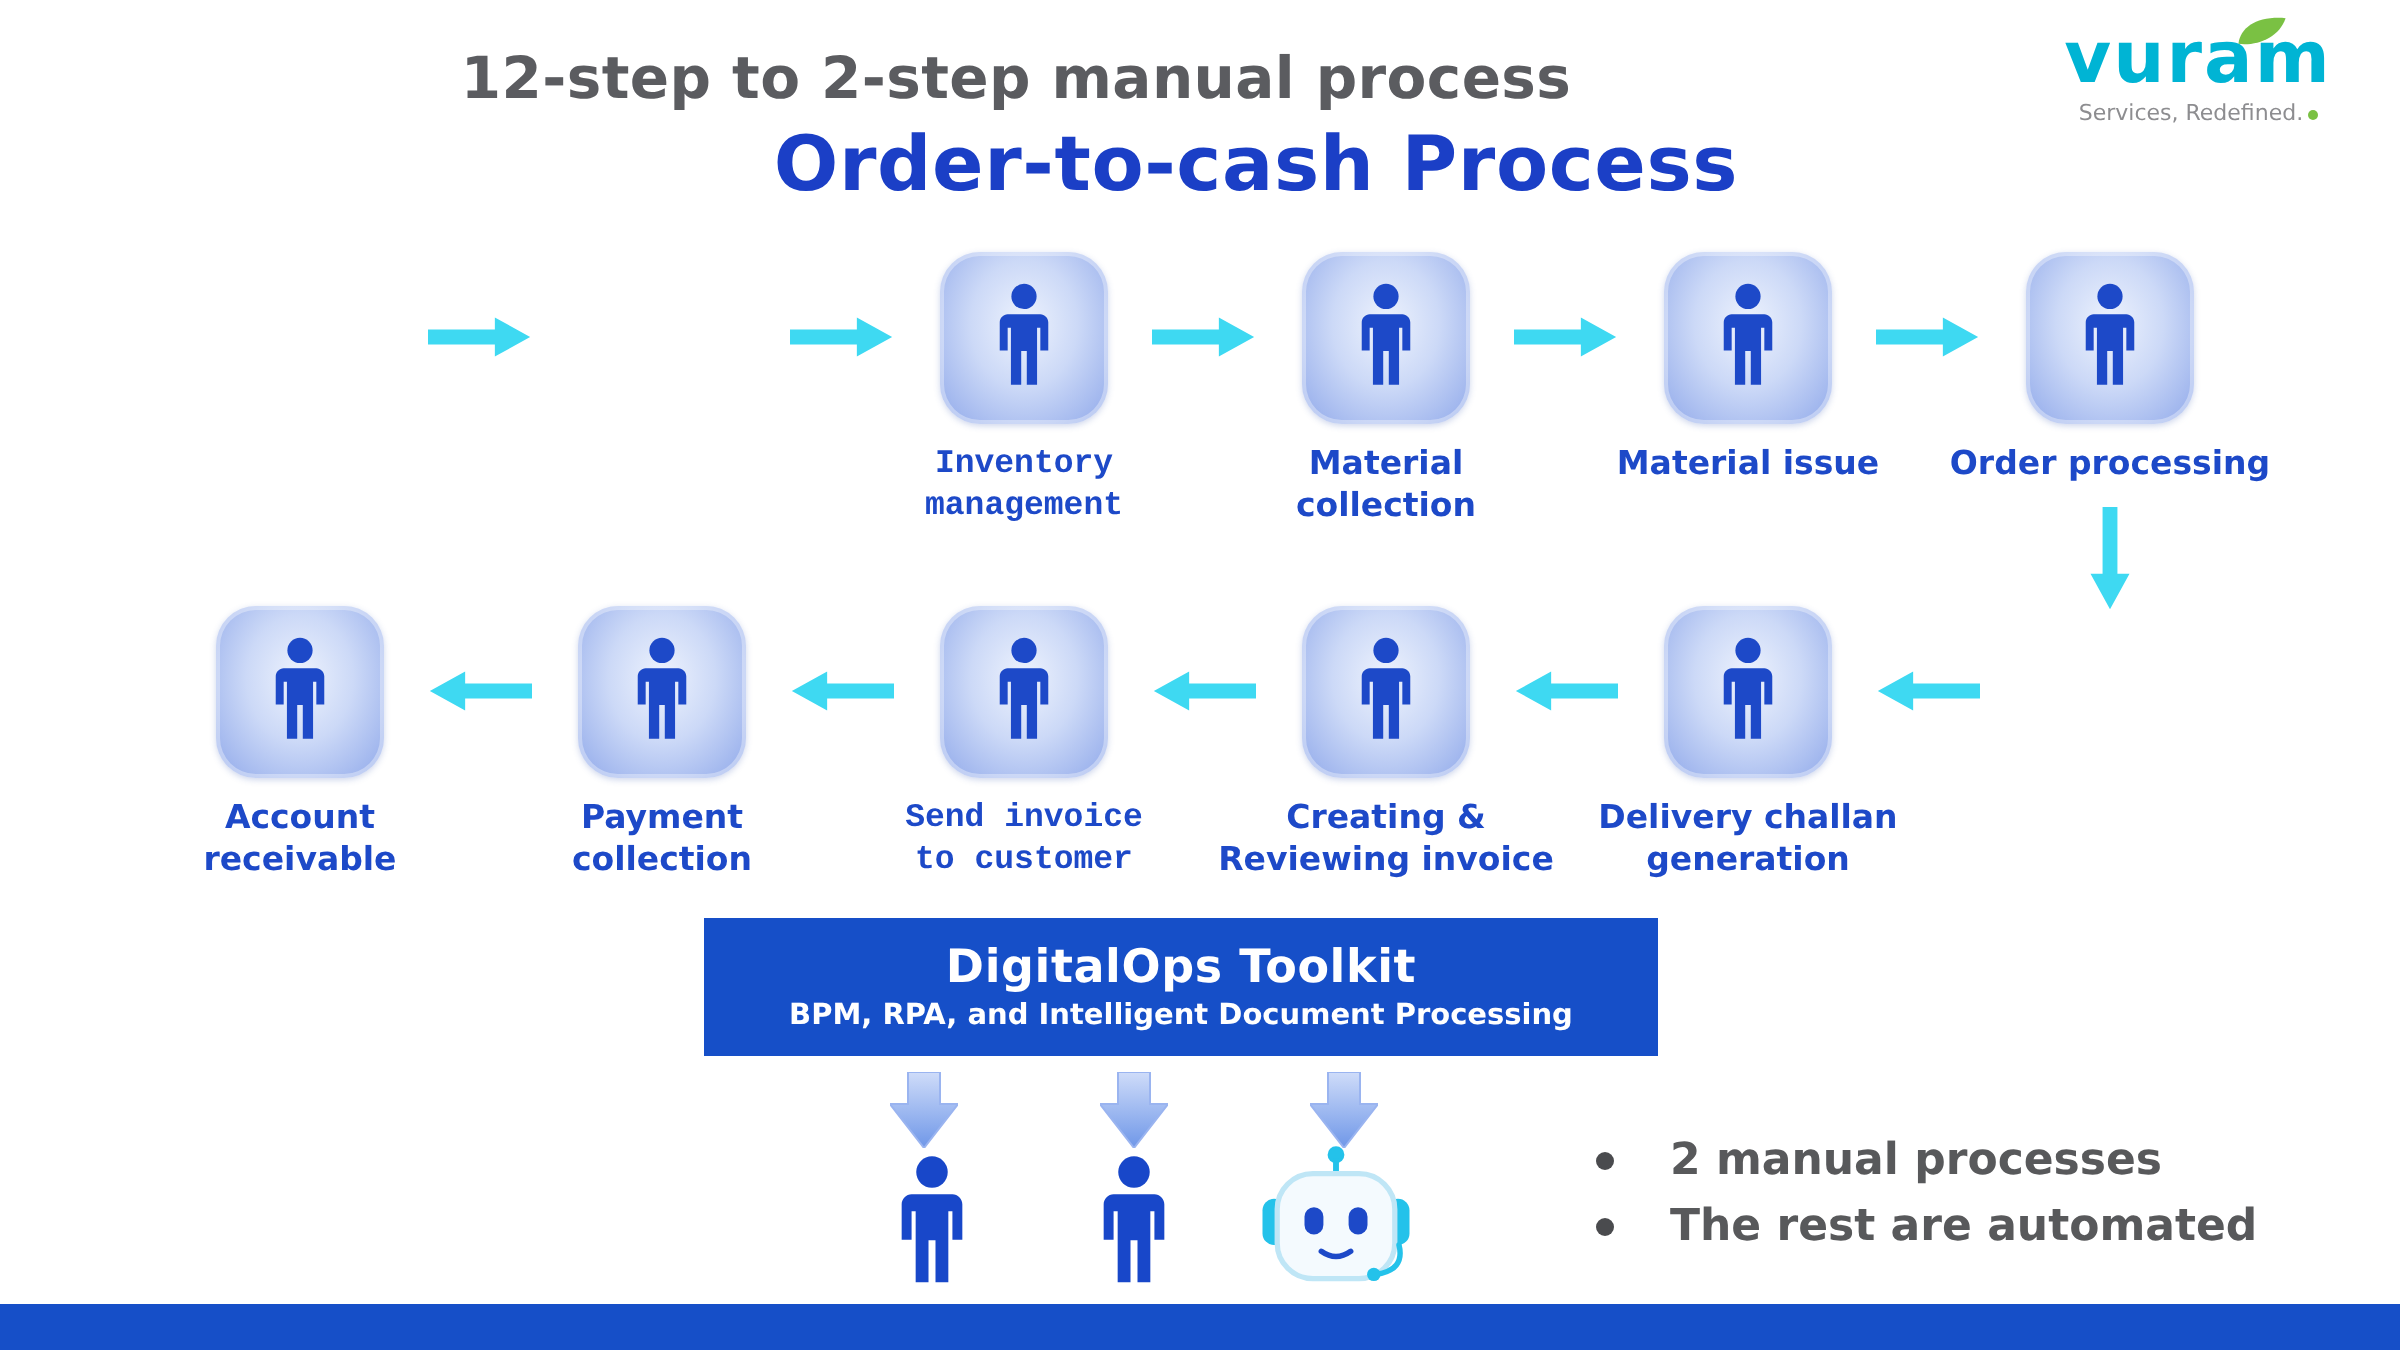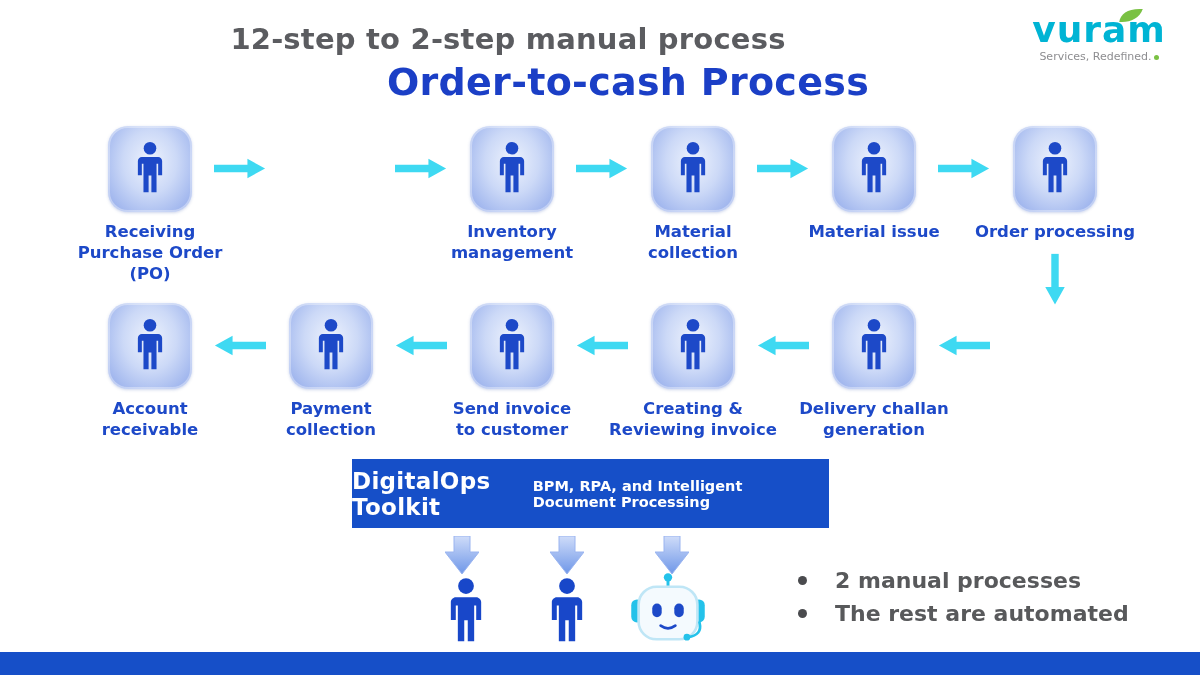--- a/index.html
+++ b/index.html
@@ -29,33 +29,33 @@
     background:radial-gradient(ellipse at 50% 42%, #eef3fd 0%, #ccd9f7 45%, #8fa8ea 100%);
     box-shadow:inset 0 0 0 2px rgba(255,255,255,.35), 0 1px 3px rgba(60,90,180,.25);
     display:flex;align-items:center;justify-content:center;
   }
   .tile svg{fill:#1d49c8;}
   .step-label{
     margin-top:9px;font-size:16.5px;font-weight:700;color:#1d49c8;
     line-height:1.28;white-space:pre-line;
   }
   .r1{top:126px;} .r2{top:303px;}
-  .c1{left:62px;} .c2{left:243px;} .c3{left:424px;} .c4{left:605px;} .c5{left:786px;} .c6{left:967px;}
+  .c1{left:62px;} .c2{left:243px;} .c3{left:424px;font-family:Liberation Mono, monospace;} .c4{left:605px;} .c5{left:786px;} .c6{left:967px;}
   
   .flow-arrow{position:absolute;width:52px;height:23px;}
   .flow-arrow svg{width:52px;height:23px;fill:#3ed9f2;display:block;}
   .ar1{top:157px;} .ar2{top:334px;}
   .ax1{left:214px;} .ax2{left:395px;} .ax3{left:576px;} .ax4{left:757px;} .ax5{left:938px;}
   .arrow-left svg{transform:scaleX(-1);}
   .arrow-down{left:1029px;top:268px;}
   .arrow-down svg{transform:rotate(90deg);}
   
   .banner{
     position:absolute;left:352px;top:459px;width:477px;height:69px;background:#164fc8;color:#ffffff;
-    display:flex;flex-direction:row;align-items:center;justify-content:center;gap:3px;
+    display:flex;flex-direction:column;align-items:center;justify-content:center;gap:3px;
   }
   .banner-title{font-size:23px;font-weight:800;letter-spacing:.3px;}
   .banner-sub{font-size:14.5px;font-weight:600;}
   
   .chev{position:absolute;top:536px;width:34px;height:38px;}
   .chx1{left:445px;} .chx2{left:550px;} .chx3{left:655px;}
   
   .out-person{position:absolute;top:577px;width:44px;height:70px;}
   .out-person svg{fill:#1847c9;display:block;}
   .op1{left:444px;} .op2{left:545px;}
@@ -112,30 +112,20 @@
   <div class="title">Order-to-cash Process</div>
 
   <div class="logo">
     <svg class="leaf">
         <use href="#sym-leaf"></use>
       </svg>
     <div class="brand">vuram</div>
     <div class="tagline"><span>Services, Redefined.</span><span class="tag-dot"></span></div>
   </div>
 
-  <div class="step r1 c1">
-    <div class="tile">
-        <svg width="34" height="56">
-          <use href="#sym-person"></use>
-        </svg>
-      </div>
-    <div class="step-label">Receiving
-Purchase Order
-(PO)</div>
-  </div>
   <div class="step r1 c3">
     <div class="tile">
         <svg width="34" height="56">
           <use href="#sym-person"></use>
         </svg>
       </div>
     <div class="step-label">Inventory
 management</div>
   </div>
   <div class="step r1 c4">

